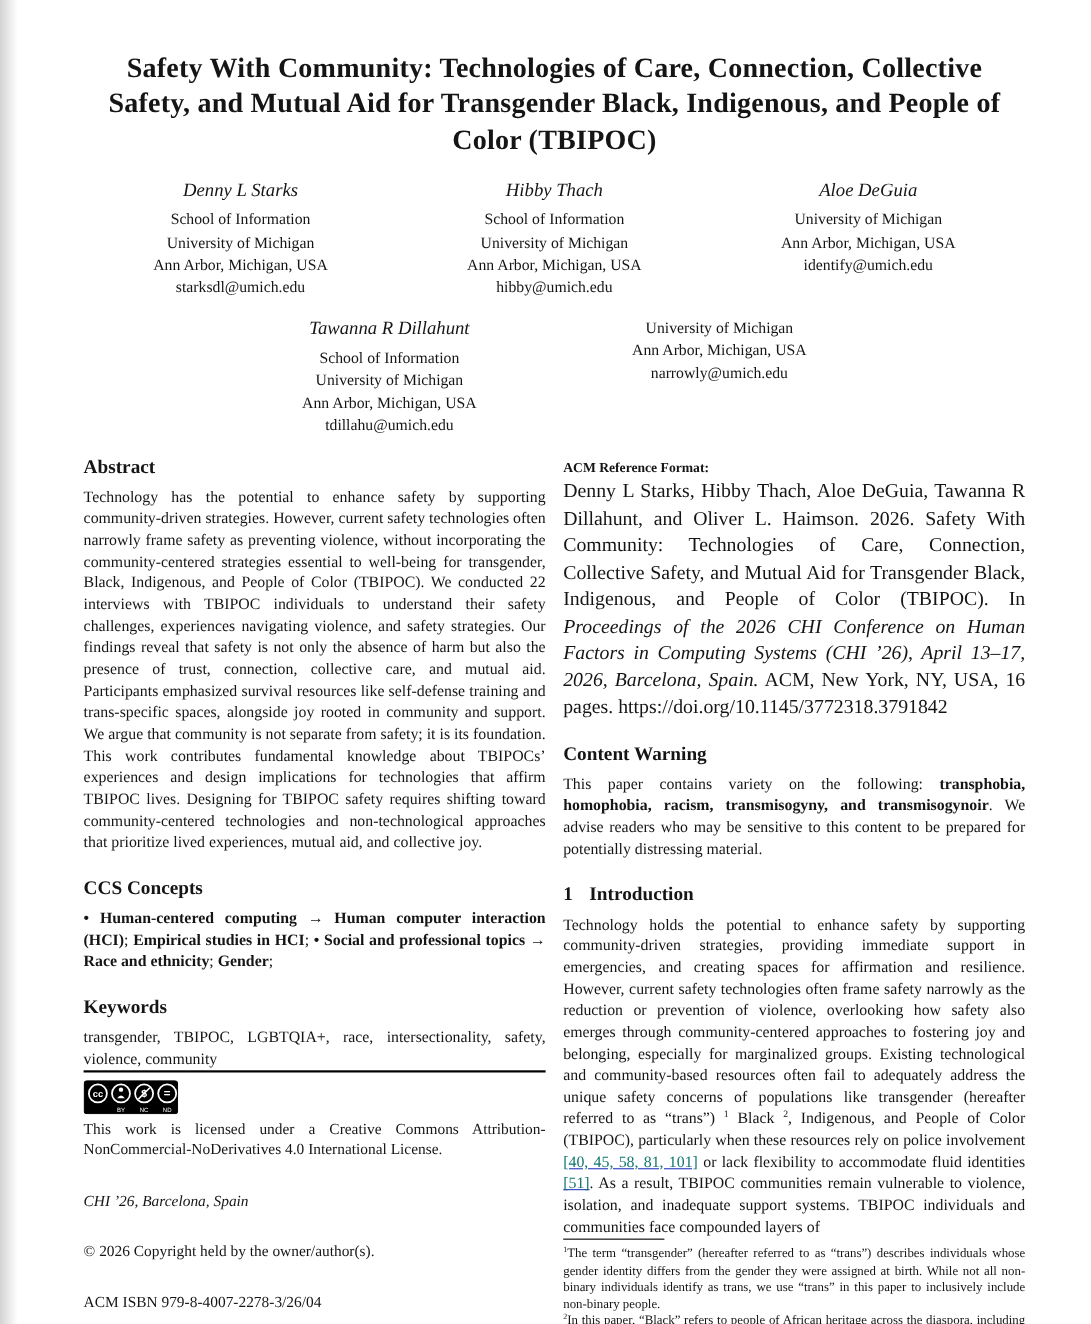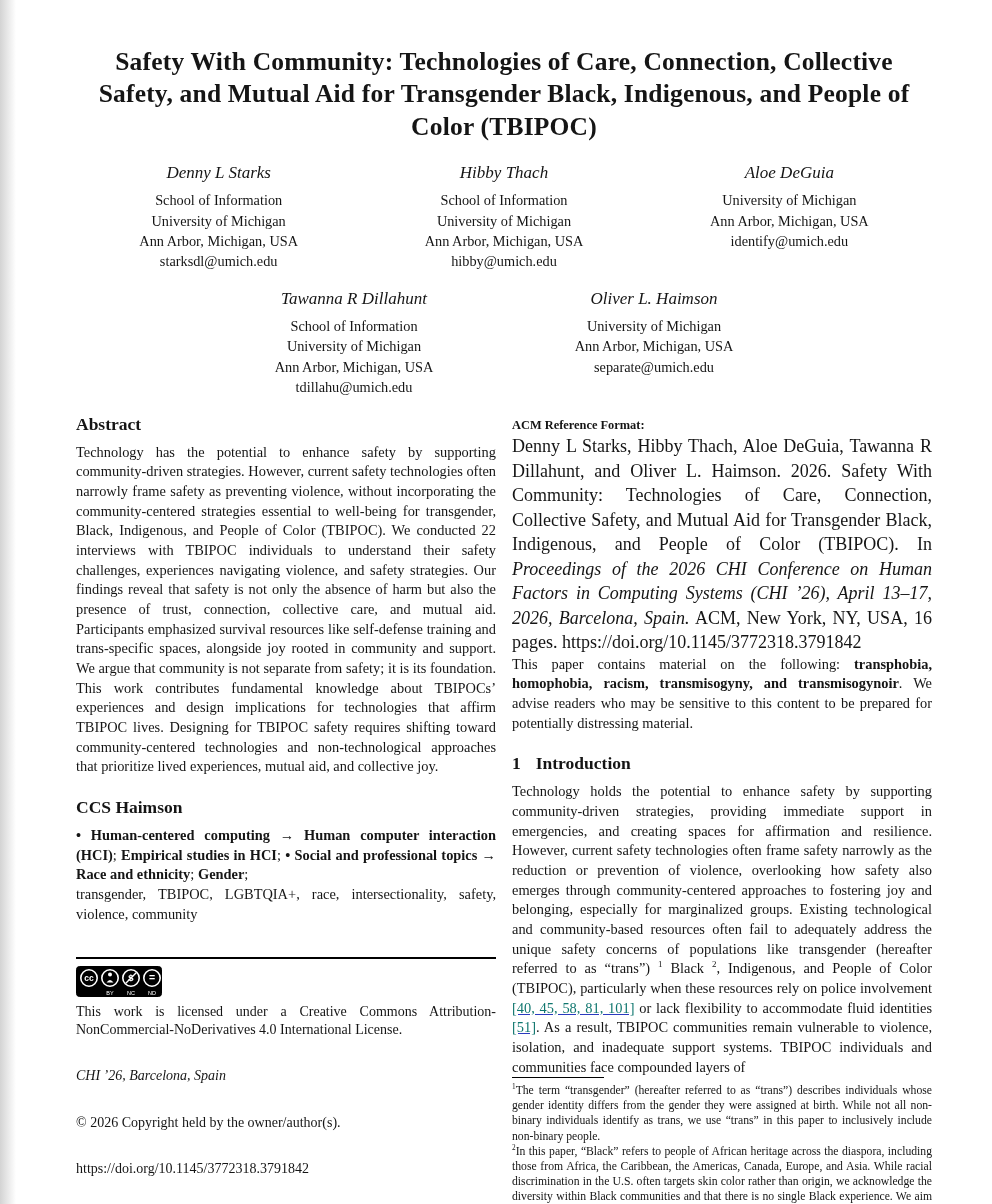--- a/index.html
+++ b/index.html
@@ -100,36 +100,36 @@
 
   <div class="authors-row2">
     <div>
       <div class="author-name">Tawanna R Dillahunt</div>
       <div class="author-line">School of Information</div>
       <div class="author-line">University of Michigan</div>
       <div class="author-line">Ann Arbor, Michigan, USA</div>
       <div class="author-line">tdillahu@umich.edu</div>
     </div>
     <div>
-      <div class="author-name">Oliver L. Haimson</div>
       <div class="author-line">University of Michigan</div>
       <div class="author-line">Ann Arbor, Michigan, USA</div>
-      <div class="author-line">separate@umich.edu</div>
+      <div class="author-line">narrowly@umich.edu</div>
     </div>
   </div>
 
   <div class="columns">
 
     <div class="col">
       <h2 class="section first">Abstract</h2>
       <p class="body-text">Technology has the potential to enhance safety by supporting community-driven strategies. However, current safety technologies often narrowly frame safety as preventing violence, without incorporating the community-centered strategies essential to well-being for transgender, Black, Indigenous, and People of Color (TBIPOC). We conducted 22 interviews with TBIPOC individuals to understand their safety challenges, experiences navigating violence, and safety strategies. Our findings reveal that safety is not only the absence of harm but also the presence of trust, connection, collective care, and mutual aid. Participants emphasized survival resources like self-defense training and trans-specific spaces, alongside joy rooted in community and support. We argue that community is not separate from safety; it is its foundation. This work contributes fundamental knowledge about TBIPOCs’ experiences and design implications for technologies that affirm TBIPOC lives. Designing for TBIPOC safety requires shifting toward community-centered technologies and non-technological approaches that prioritize lived experiences, mutual aid, and collective joy.</p>
 
-      <h2 class="section">CCS Haimson</h2>
+      <h2 class="section">CCS Concepts</h2>
       <p class="body-text"><span class="rt-bold">• Human-centered computing → Human computer interaction (HCI)</span><span>; </span><span class="rt-bold">Empirical studies in HCI</span><span>; </span><span class="rt-bold">• Social and professional topics → Race and ethnicity</span><span>; </span><span class="rt-bold">Gender</span><span>;</span></p>
 
+      <h2 class="section">Keywords</h2>
       <p class="body-text">transgender, TBIPOC, LGBTQIA+, race, intersectionality, safety, violence, community</p>
 
       <div class="license">
         <hr class="lic-rule">
         <svg class="cc-badge" width="86" height="31" viewBox="0 0 86 31" aria-label="CC BY-NC-ND">
           <rect x="0.5" y="0.5" width="85" height="30" rx="3" fill="#000" stroke="#000"></rect>
           <circle cx="13" cy="12" r="8.2" fill="none" stroke="#fff" stroke-width="1.6"></circle>
           <text x="13" y="15" font-size="8.5" font-weight="bold" fill="#fff" text-anchor="middle" font-family="'Liberation Sans', sans-serif">cc</text>
           <circle cx="34" cy="12" r="8.2" fill="none" stroke="#fff" stroke-width="1.6"></circle>
           <circle cx="34" cy="8.6" r="2" fill="#fff"></circle>
@@ -139,29 +139,31 @@
           <line x1="49.8" y1="17.2" x2="60.2" y2="6.8" stroke="#fff" stroke-width="1.4"></line>
           <circle cx="76" cy="12" r="8.2" fill="none" stroke="#fff" stroke-width="1.6"></circle>
           <text x="76" y="15.4" font-size="10.5" font-weight="bold" fill="#fff" text-anchor="middle" font-family="'Liberation Sans', sans-serif">=</text>
           <text x="34" y="28.5" font-size="5.5" fill="#fff" text-anchor="middle" font-family="'Liberation Sans', sans-serif">BY</text>
           <text x="55" y="28.5" font-size="5.5" fill="#fff" text-anchor="middle" font-family="'Liberation Sans', sans-serif">NC</text>
           <text x="76" y="28.5" font-size="5.5" fill="#fff" text-anchor="middle" font-family="'Liberation Sans', sans-serif">ND</text>
         </svg>
         <p class="lic-text">This work is licensed under a Creative Commons Attribution-NonCommercial-NoDerivatives 4.0 International License.</p>
         <p class="lic-text lic-plain lic-italic">CHI ’26, Barcelona, Spain</p>
         <p class="lic-text lic-plain">© 2026 Copyright held by the owner/author(s).</p>
+        <p class="lic-text lic-plain">ACM ISBN 979-8-4007-2278-3/26/04</p>
         <p class="lic-text lic-plain">https://doi.org/10.1145/3772318.3791842</p>
       </div>
     </div>
 
     <div class="col">
       <p class="small-bold-head">ACM Reference Format:</p>
       <p class="small-text"><span>Denny L Starks, Hibby Thach, Aloe DeGuia, Tawanna R Dillahunt, and Oliver L. Haimson. 2026. Safety With Community: Technologies of Care, Connection, Collective Safety, and Mutual Aid for Transgender Black, Indigenous, and People of Color (TBIPOC). In </span><span class="rt-italic">Proceedings of the 2026 CHI Conference on Human Factors in Computing Systems (CHI ’26), April 13–17, 2026, Barcelona, Spain.</span><span> ACM, New York, NY, USA, 16 pages. https://doi.org/10.1145/3772318.3791842</span></p>
 
-      <p class="body-text"><span>This paper contains material on the following: </span><span class="rt-bold">transphobia, homophobia, racism, transmisogyny, and transmisogynoir</span><span>. We advise readers who may be sensitive to this content to be prepared for potentially distressing material.</span></p>
+      <h2 class="section">Content Warning</h2>
+      <p class="body-text"><span>This paper contains variety on the following: </span><span class="rt-bold">transphobia, homophobia, racism, transmisogyny, and transmisogynoir</span><span>. We advise readers who may be sensitive to this content to be prepared for potentially distressing material.</span></p>
 
       <h2 class="section"><span class="sec-num">1</span><span>Introduction</span></h2>
       <p class="body-text"><span>Technology holds the potential to enhance safety by supporting community-driven strategies, providing immediate support in emergencies, and creating spaces for affirmation and resilience. However, current safety technologies often frame safety narrowly as the reduction or prevention of violence, overlooking how safety also emerges through community-centered approaches to fostering joy and belonging, especially for marginalized groups. Existing technological and community-based resources often fail to adequately address the unique safety concerns of populations like transgender (hereafter referred to as “trans”) </span><sup class="rt-sup">1</sup><span> Black </span><sup class="rt-sup">2</sup><span>, Indigenous, and People of Color (TBIPOC), particularly when these resources rely on police involvement </span><span class="rt-link">[40, 45, 58, 81, 101]</span><span> or lack flexibility to accommodate fluid identities </span><span class="rt-link">[51]</span><span>. As a result, TBIPOC communities remain vulnerable to violence, isolation, and inadequate support systems. TBIPOC individuals and communities face compounded layers of</span></p>
 
       <div class="footnotes">
         <hr class="fn-rule">
         <p class="fn"><sup class="rt-sup">1</sup><span>The term “transgender” (hereafter referred to as “trans”) describes individuals whose gender identity differs from the gender they were assigned at birth. While not all non-binary individuals identify as trans, we use “trans” in this paper to inclusively include non-binary people.</span></p>
         <p class="fn"><sup class="rt-sup">2</sup><span>In this paper, “Black” refers to people of African heritage across the diaspora, including those from Africa, the Caribbean, the Americas, Canada, Europe, and Asia. While racial discrimination in the U.S. often targets skin color rather than origin, we acknowledge the diversity within Black communities and that there is no single Black experience. We aim to respectfully represent the variety of perspectives within these communities.</span></p>
       </div>
     </div>

